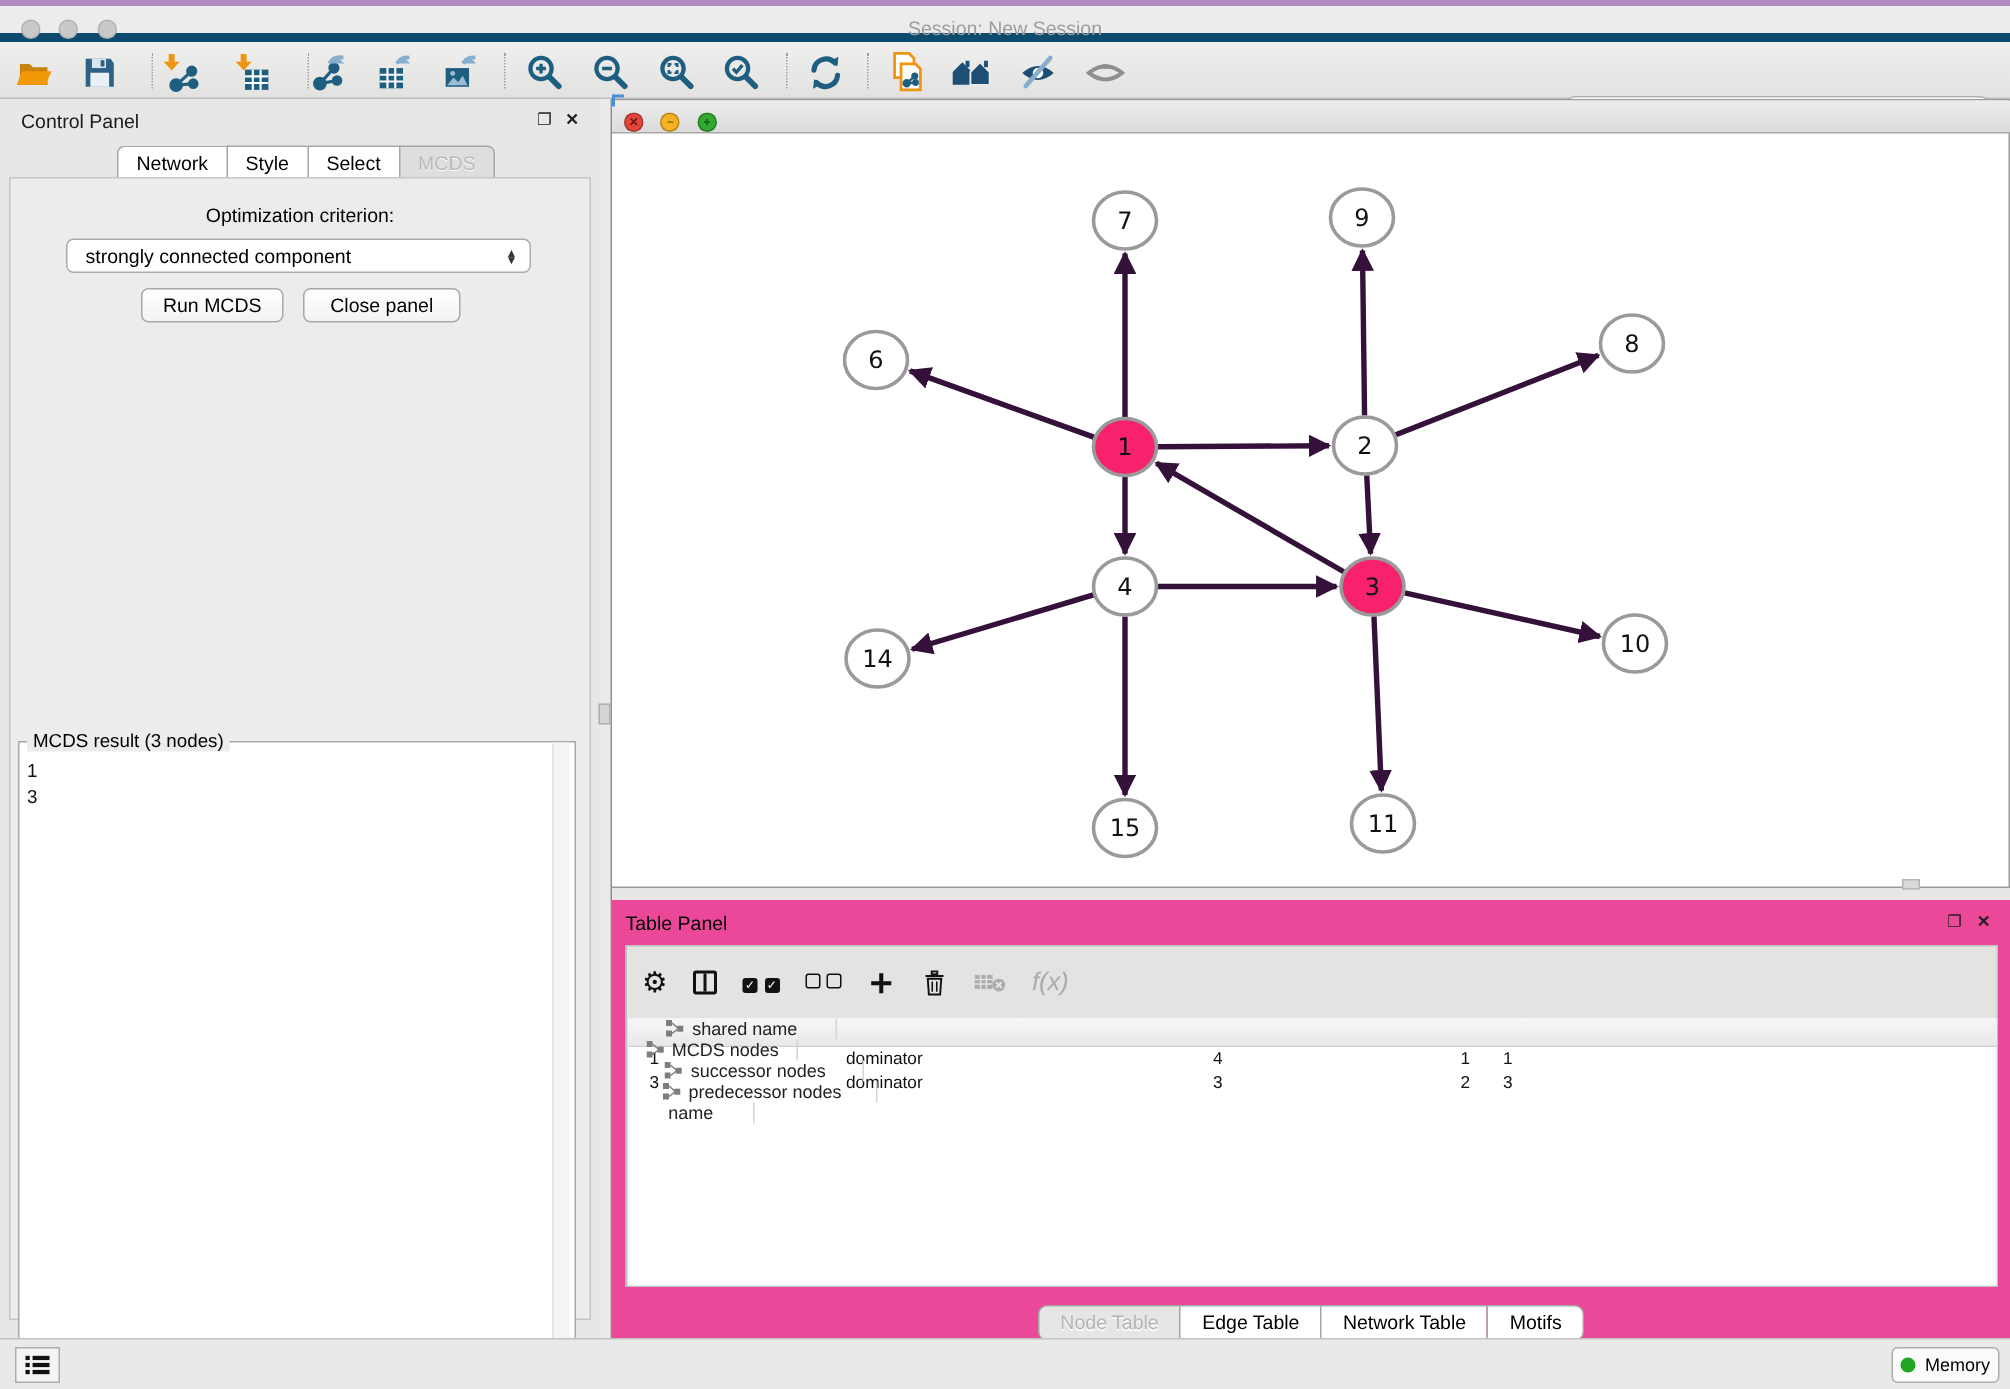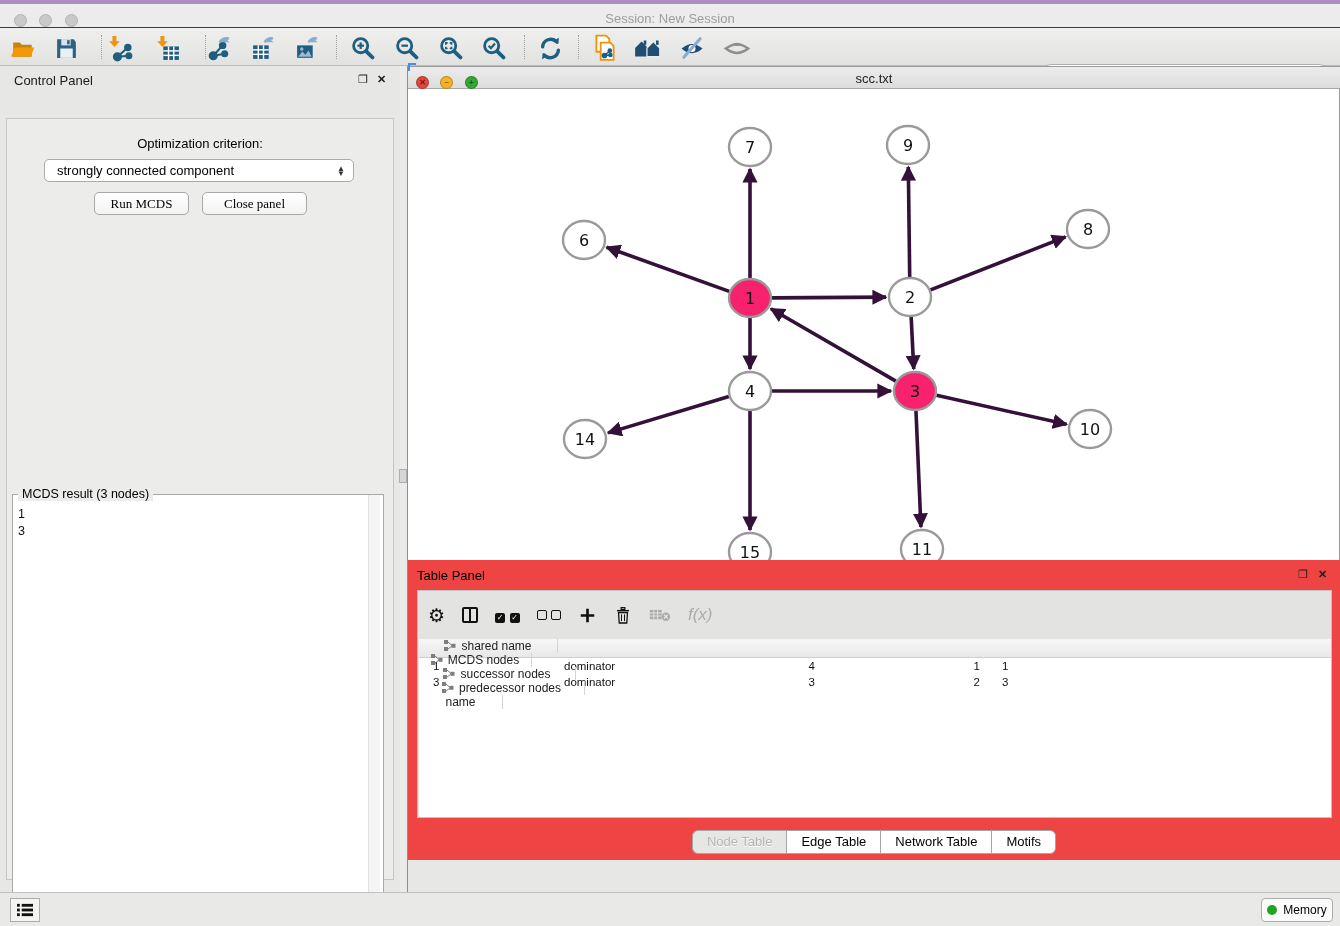--- a/index.html
+++ b/index.html
@@ -2,21 +2,21 @@
 <html><head>
 <meta charset="utf-8">
 <style>
   * { margin:0; padding:0; box-sizing:border-box; }
   html,body { width:1340px; height:926px; }
   body { font-family:"Liberation Sans", sans-serif; background:#E7E7E5; position:relative; overflow:hidden; }
   .abs { position:absolute; }
 
   
   #purple-strip { left:0; top:0; width:1340px; height:4px; background:#B18CC2; }
-  #titlebar { left:0; top:4px; width:1340px; height:24px; background:#ECECEC; border-bottom:1px solid #0c4a6e; }
+  #titlebar { left:0; top:4px; width:1340px; height:24px; background:#ECECEC; border-bottom:6px solid #0c4a6e; }
   .tl-dot { width:13px; height:13px; border-radius:50%; background:#C9C9C9; border:1px solid #B3B3B3; display:inline-block; margin-right:8px; }
   #tl-group { left:14px; top:9px; }
   #main-title { left:0; top:7px; width:1340px; text-align:center; color:#9D9D9D; font-size:13px; }
 
   
   #toolbar { left:0; top:28px; width:1340px; height:38px; background:linear-gradient(#EFEFED,#E2E2E0); border-bottom:1px solid #BDBDBD; }
   .ticon { position:absolute; top:5px; width:30px; height:30px; display:flex; align-items:center; justify-content:center; }
   .tsep { position:absolute; top:7px; width:0; height:24px; border-left:1px dotted #9F9F9F; }
   #search-wrap { position:absolute; left:1040px; top:36px; width:290px; height:22px; background:#FFF; border:1px solid #AFAFAF; border-radius:11px; display:flex; align-items:center; padding-left:7px; }
   #search-input { border:none; outline:none; flex:1; font-size:12px; background:transparent; margin-left:4px; }
@@ -26,21 +26,21 @@
   #cp-header { left:14px; top:7px; font-size:13px; color:#1A1A1A; }
   .win-btn { font-size:11px; color:#222; }
   #cp-tabs { left:78px; top:31px; display:flex; }
   .cp-tab { border:1px solid #A6A6A6; border-right:none; background:#FFF; font-size:13px; padding:3px 12px 4px; }
   .cp-tab:first-child { border-radius:5px 0 0 0; }
   .cp-tab.last { border-right:1px solid #A6A6A6; border-radius:0 5px 0 0; background:#DEDEDE; color:#B9B9B9; text-shadow:0 1px 0 #fff; }
   #cp-body { left:6px; top:52px; width:388px; height:762px; background:#ECECEA; border:1px solid #C6C6C6; }
   #opt-label { left:0; top:70px; width:400px; text-align:center; font-size:13px; }
   #criterion { left:44px; top:93px; width:310px; height:23px; background:#FFF; border:1px solid #ABABAB; border-radius:5px; display:flex; align-items:center; padding:0 8px 0 12px; font-size:13px; }
   #criterion .spin { margin-left:auto; font-size:8px; line-height:5px; color:#333; text-align:center; }
-  .cp-btn { position:absolute; top:126px; height:23px; background:linear-gradient(#FFF,#F3F3F3); border:1px solid #A9A9A9; border-radius:5px; font-size:13px; text-align:center; padding-top:3px;font-family:Liberation Serif, serif; }
+  .cp-btn { position:absolute; top:126px; height:23px; background:linear-gradient(#FFF,#F3F3F3); border:1px solid #A9A9A9; border-radius:5px; font-size:13px; text-align:center; padding-top:3px; }
   #run-btn { left:94px; width:95px; }
   #close-btn { left:202px; width:105px; }
   #mcds-fieldset { left:12px; top:428px; width:372px; height:446px; border:1px solid #A9A9A9; background:#FFF; }
   #mcds-legend { left:18px; top:421px; background:#ECECEA; padding:0 4px; font-size:12.5px; }
   #mcds-text { left:18px; top:440px; width:352px; font-size:12.5px; line-height:17px; color:#111; }
   #mcds-scroll { left:368px; top:429px; width:12px; height:444px; background:#F4F4F4; border-left:1px solid #E2E2E2; }
 
   
   #v-splitter { left:400px; top:66px; width:8px; height:826px; background:#EBEBE9; border-right:1px solid #8F8F8F; }
   #v-grip { left:399px; top:469px; width:8px; height:14px; background:#D6D6D6; border:1px solid #AFAFAF; }
@@ -49,21 +49,21 @@
   #net-window { left:408px; top:66px; width:932px; height:526px; background:#FFF; border:1px solid #9A9A9A; border-left:none; }
   #net-titlebar { left:0; top:0; width:932px; height:22px; background:linear-gradient(#ECECEC,#DCDCDC); border-bottom:1px solid #A8A8A8; }
   .mini-light { width:13px; height:13px; border-radius:50%; display:inline-flex; align-items:center; justify-content:center; font-size:8px; font-weight:bold; margin-right:7px; }
   #net-lights { left:8px; top:4px; }
   #net-title { left:0; top:4px; width:932px; text-align:center; font-size:13px; color:#222; }
   #net-corner { left:0px; top:-4px; width:8px; height:8px; border-left:2px solid #4A90D9; border-top:2px solid #4A90D9; }
   #graph-svg { position:absolute; left:0; top:22px; }
   #h-grip { left:860px; top:519px; width:12px; height:7px; background:#D9D9D9; border:1px solid #B5B5B5; }
 
   
-  #table-panel { left:408px; top:560px; width:932px; height:300px; background:#ef4444; }
+  #table-panel { left:408px; top:600px; width:932px; height:300px; background:#ec4899; }
   #tp-header { left:9px; top:8px; font-size:13px; }
   #tp-inset { left:9px; top:30px; width:915px; height:228px; background:#E3E3E1; border:1px solid #C2C2C2; }
   #tp-toolbar { left:10px; top:8px; height:32px; display:flex; align-items:center; gap:17px; }
   #tp-table { left:1px; top:48px; width:912px; height:178px; background:#FFF; }
   #tp-colheads { display:flex; height:19px; background:linear-gradient(#F7F7F7,#E8E8E8); border-bottom:1px solid #CFCFCF;flex-direction:column; }
   .colhead { display:flex; align-items:center; justify-content:center; gap:5px; font-size:12px; color:#222; border-right:1px solid #D4D4D4; position:relative; }
   .trow { display:flex; height:16px; font-size:11.5px; color:#111; }
   .tcell { padding-top:2px; }
 
   #tp-tabs { left:0; top:270px; width:932px; display:flex; justify-content:center; }
@@ -260,20 +260,26 @@
     <input id="search-input" placeholder="" style="">
   </div>
 </div>
 
 <div id="control-panel" class="abs">
   <div id="cp-header" class="abs">Control Panel</div>
   <div class="abs" style="left:358px; top:7px; display:flex; gap:9px;">
     <span class="win-btn">❐</span>
     <span class="win-btn" style="font-weight:bold">✕</span>
   </div>
+  <div id="cp-tabs" class="abs">
+    <div class="cp-tab">Network</div>
+    <div class="cp-tab">Style</div>
+    <div class="cp-tab">Select</div>
+    <div class="cp-tab last">MCDS</div>
+  </div>
   <div id="cp-body" class="abs"></div>
   <div id="opt-label" class="abs">Optimization criterion:</div>
   <div id="criterion" class="abs">
     <span>strongly connected component</span>
     <span class="spin">▲<br>▼</span>
   </div>
   <div id="run-btn" class="cp-btn">Run MCDS</div>
   <div id="close-btn" class="cp-btn">Close panel</div>
   <div id="mcds-fieldset" class="abs"></div>
   <div id="mcds-scroll" class="abs"></div>
@@ -283,21 +289,20 @@
     <div>3</div>
   </div>
 </div>
 
 <div id="v-splitter" class="abs"></div>
 <div id="v-grip" class="abs"></div>
 
 <div id="net-window" class="abs">
   <div id="net-titlebar" class="abs">
     <div id="net-corner" class="abs"></div>
-    <div id="net-title" class="abs">scc.txt</div>
     <div id="net-lights" class="abs">
       <span class="mini-light" id="ml-close" style="background: rgb(226, 70, 61); border: 1px solid rgba(0, 0, 0, 0.25); color: rgb(122, 21, 16);">✕</span>
       <span class="mini-light" id="ml-min" style="background: rgb(246, 178, 37); border: 1px solid rgba(0, 0, 0, 0.25); color: rgb(138, 98, 6);">−</span>
       <span class="mini-light" id="ml-zoom" style="background: rgb(50, 168, 50); border: 1px solid rgba(0, 0, 0, 0.25); color: rgb(15, 94, 15);">+</span>
     </div>
   </div>
   <svg id="graph-svg" width="930" height="503">
       <defs>
         <marker id="arrow" viewBox="0 0 10 10" refX="9" refY="5" markerWidth="4.2" markerHeight="4.2" orient="auto">
           <path d="M0,0 L10,5 L0,10 z" fill="#331139"></path>

